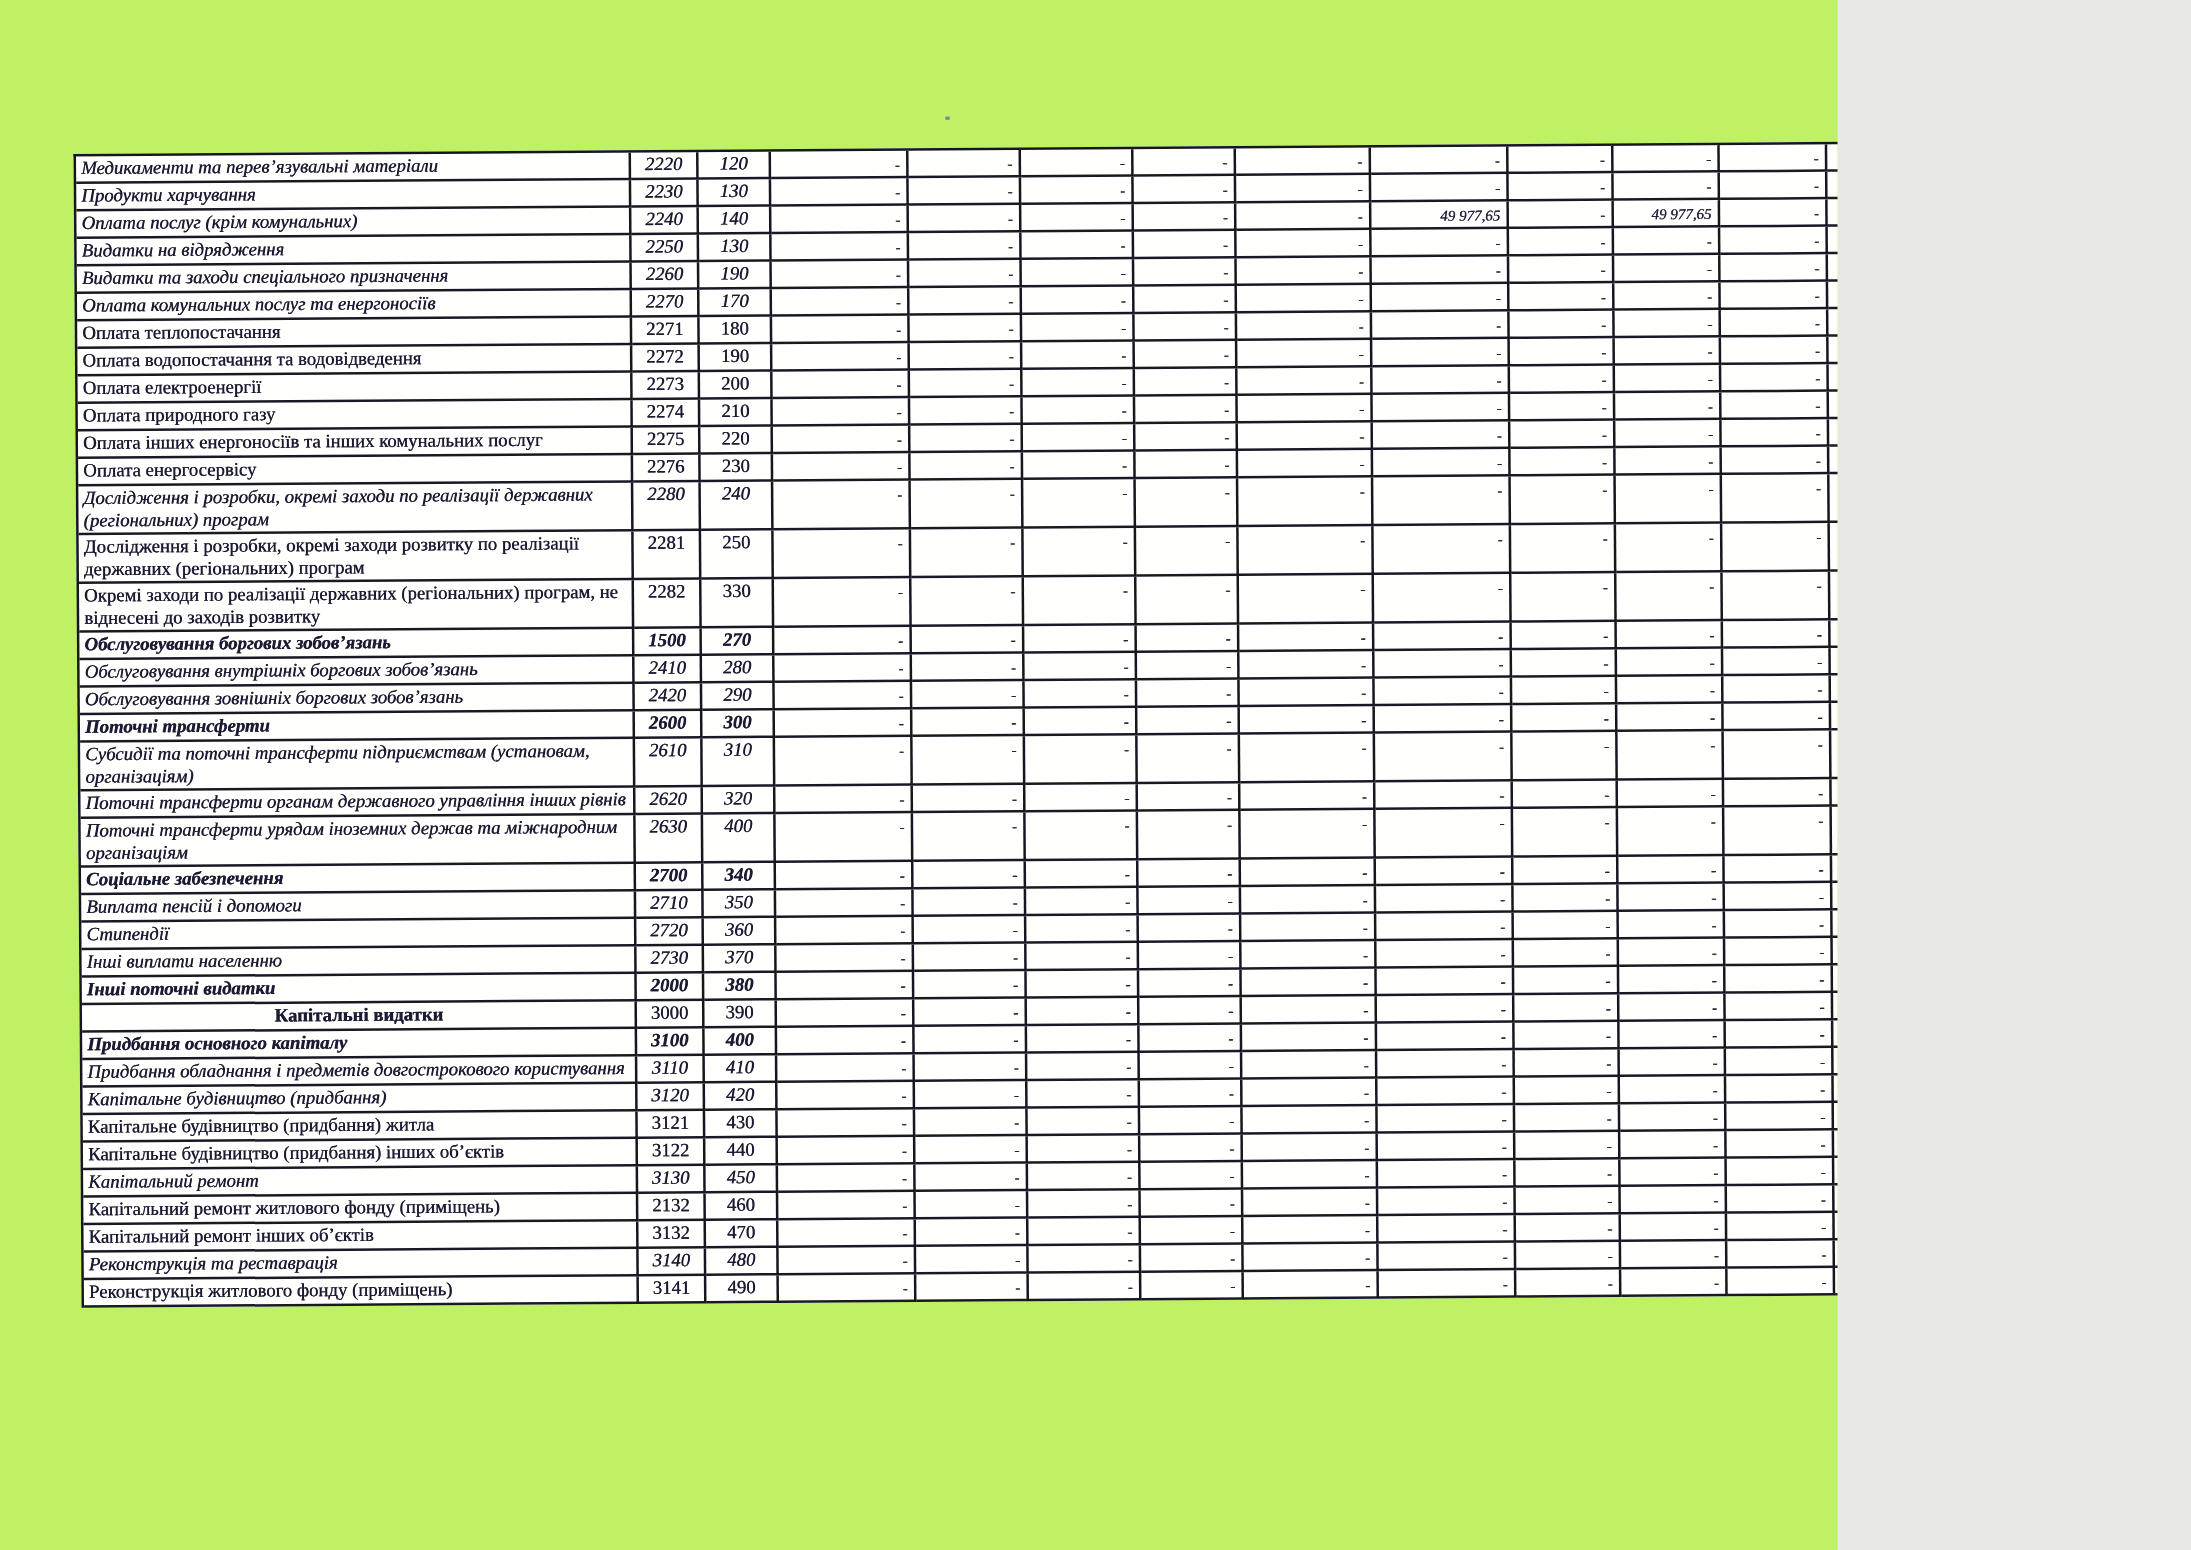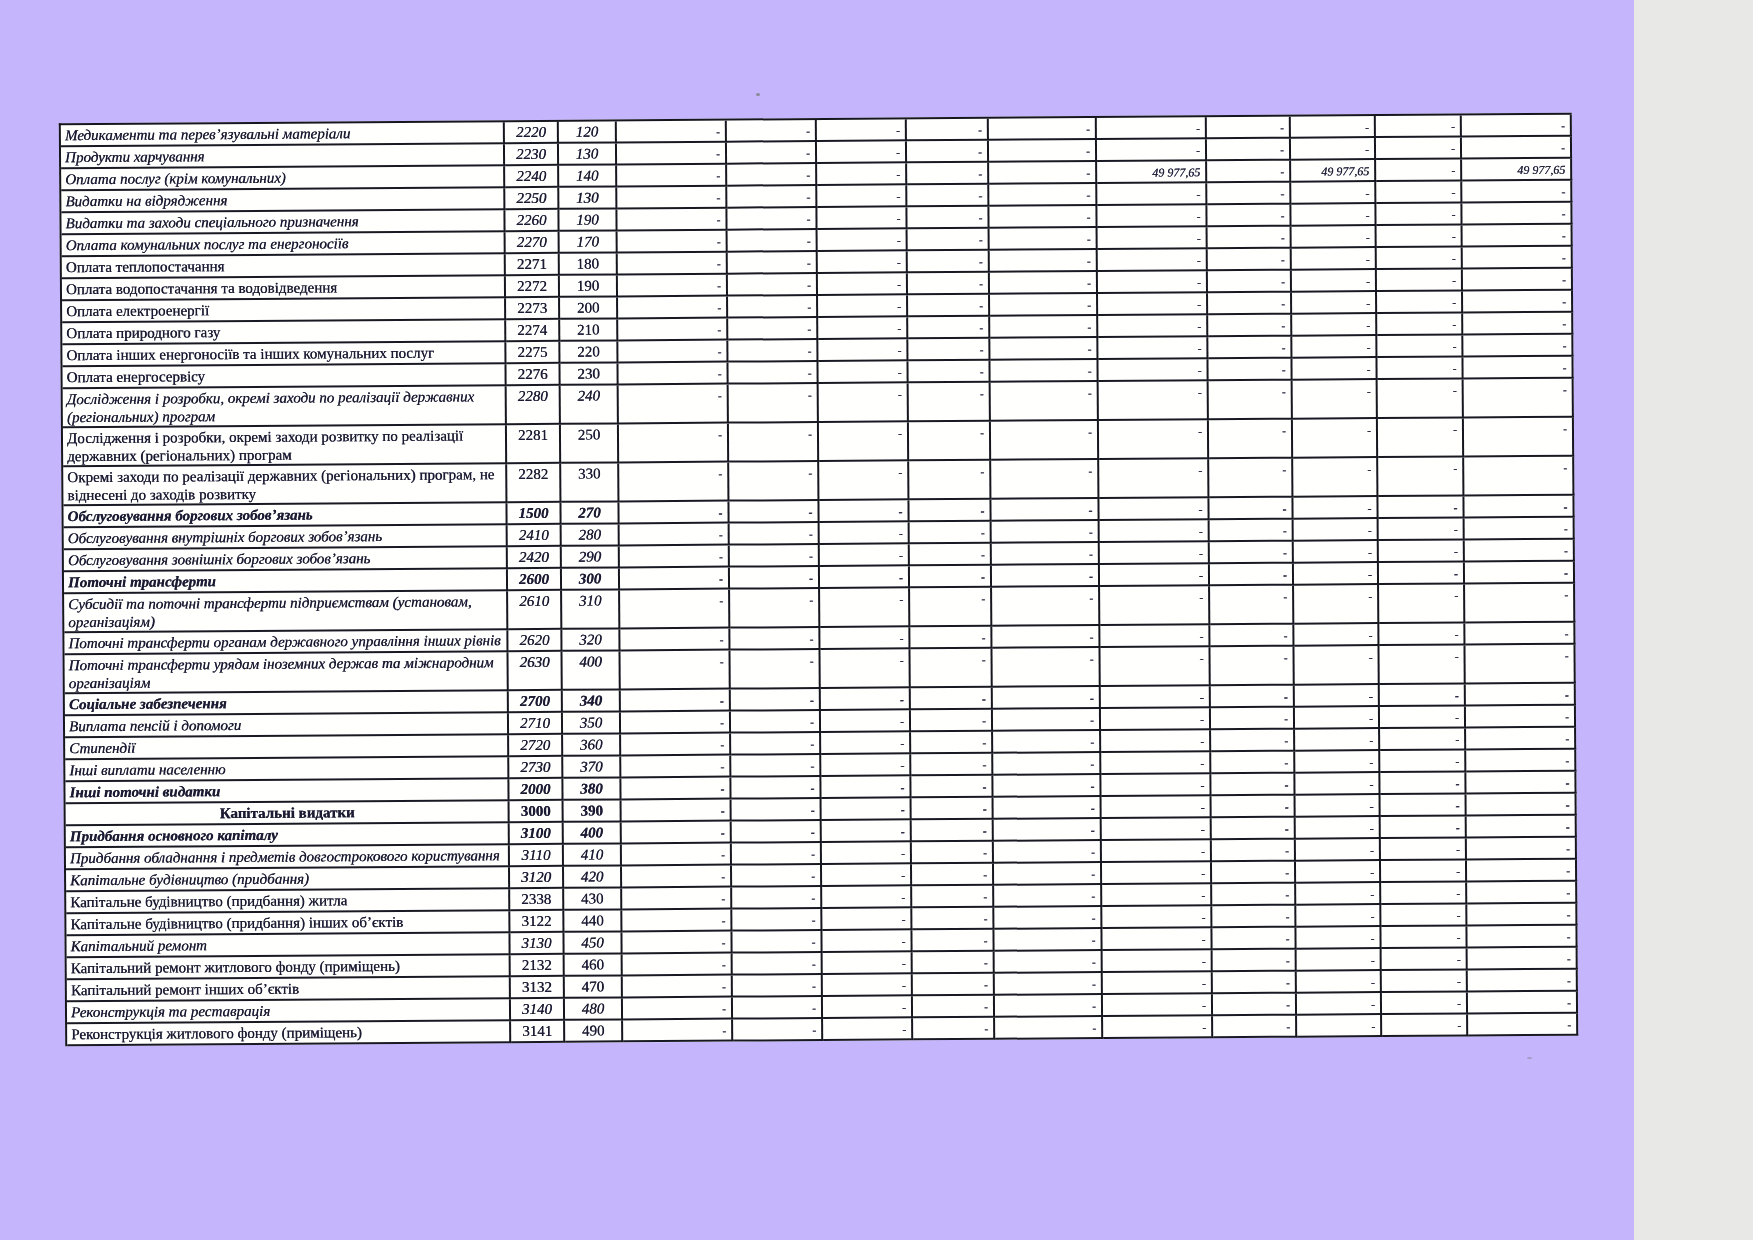--- a/index.html
+++ b/index.html
@@ -1,19 +1,19 @@
 <!DOCTYPE html>
 <html><head>
 <meta charset="utf-8">
 <style>
   html,body{margin:0;padding:0;background:#e8e8e6;}
   .page{
     position:relative;
-    width:1634px;height:1240px;
-    background:#c4b5fd;
+    width:1470px;height:1240px;
+    background:#bef264;
     overflow:hidden;
     font-family:"Liberation Serif","DejaVu Serif",serif;
     color:#1b1b33;
   }
   .scan-table{
     position:absolute;
     left:62px;top:118px;
     width:1511px;
     border-top:2px solid #16161f;
     border-left:2px solid #16161f;
@@ -46,21 +46,21 @@
     padding-right:5px;
     padding-top:2px;
     color:#23233d;
   }
   
   .row.italic .name, .row.italic .code, .row.italic .val{ font-style:italic; }
   .row.regular .name, .row.regular .code{ font-style:normal; }
   .row.bold-italic .name, .row.bold-italic .code{ font-weight:bold; font-style:italic; }
   .row.bold-italic .val{ font-weight:bold; }
   .row.bold-center .name{ font-weight:bold; text-align:center; font-style:normal; }
-  .row.bold-center .code{ font-weight:bold; font-style:normal; }
+  .row.bold-center .code{ font-weight:normal; font-style:normal; }
   .row.bold-center .val{ font-weight:bold; }
   .speck{ position:absolute; background:#8a8a96; border-radius:50%; }
 </style>
 </head>
 <body>
 
 <div class="page">
   <div class="speck" style="left:756px;top:93px;width:4px;height:3px;"></div>
   <div class="speck" style="left:1527px;top:1057px;width:5px;height:2px;opacity:.6;"></div>
   <div class="scan-table" id="table-body">
@@ -524,21 +524,21 @@
         <div class="cell val">-</div>
         <div class="cell val">-</div>
         <div class="cell val">-</div>
         <div class="cell val">-</div>
         <div class="cell val">-</div>
         <div class="cell val">-</div>
         <div class="cell val">-</div>
       </div>
       <div class="row regular">
         <div class="cell name">Капітальне будівництво (придбання) житла</div>
-        <div class="cell code">2338</div>
+        <div class="cell code">3121</div>
         <div class="cell code">430</div>
         <div class="cell val">-</div>
         <div class="cell val">-</div>
         <div class="cell val">-</div>
         <div class="cell val">-</div>
         <div class="cell val">-</div>
         <div class="cell val">-</div>
         <div class="cell val">-</div>
         <div class="cell val">-</div>
         <div class="cell val">-</div>

